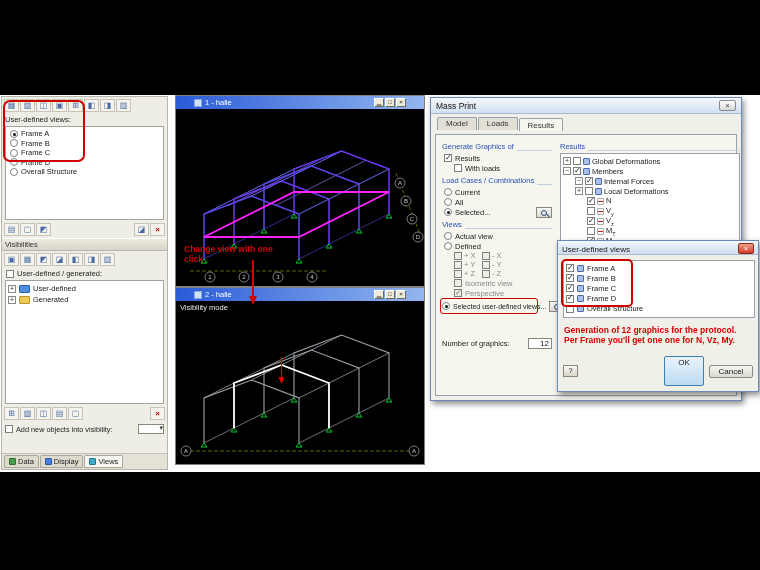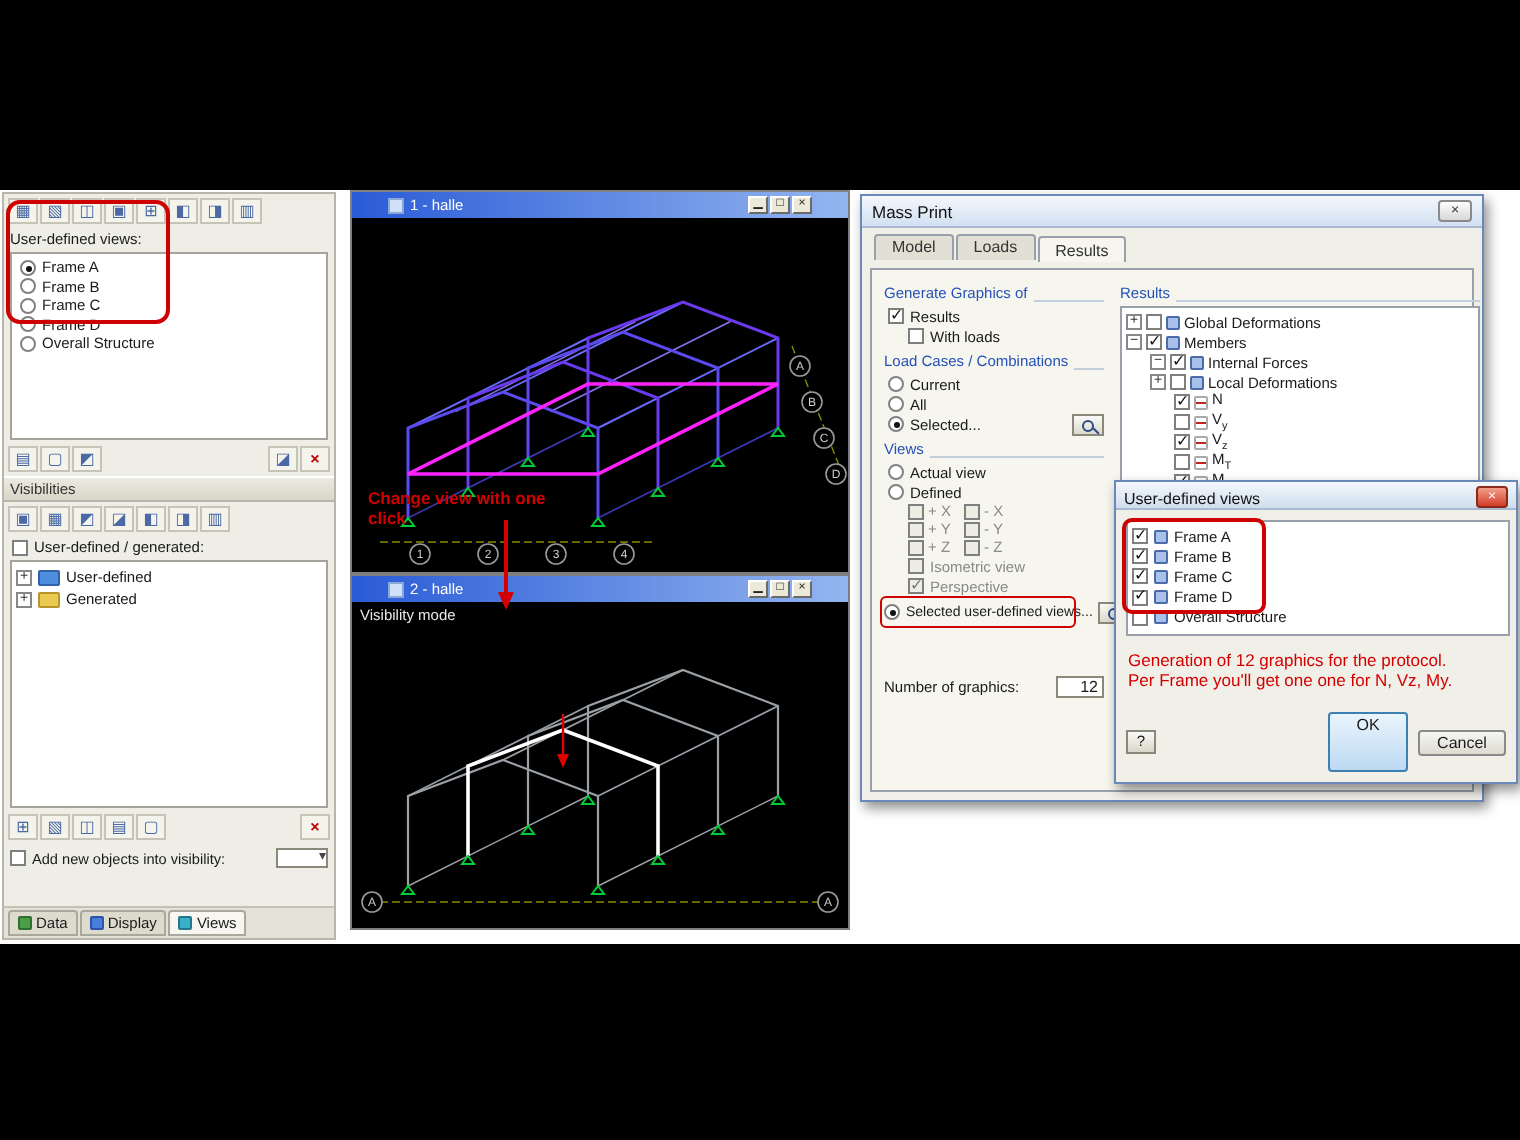--- a/index.html
+++ b/index.html
@@ -104,21 +104,21 @@
 .tic-red{background:#fff;border:1px solid #aaa;position:relative}
 .tic-red::after{content:"";position:absolute;left:0;top:2px;width:5px;height:1px;background:#c22222}
 sub{font-size:5.5px}
 
 .udv{position:absolute;left:557px;top:145px;width:202px;height:152px;background:#f0efe8;border:1px solid #6a88b8;box-shadow:2px 3px 6px rgba(0,0,0,.45);z-index:20;font-size:8px}
 .udvtitle{height:14px;background:linear-gradient(#f4f8fd,#cfdded);border-bottom:1px solid #a8bad2;display:flex;align-items:flex-end;padding:0 4px;font-size:8px;color:#111}
 .udvclose{margin-left:auto;width:16px;height:11px;background:linear-gradient(#f2a08a,#d23c28);border:1px solid #8a2a1a;border-radius:2px;color:#fff;font-size:7px;line-height:9px;text-align:center}
 .udvlist{position:absolute;left:5px;top:19px;width:192px;height:58px;background:#fff;border:1px solid #98a0ac;padding:2px}
 .urow{display:flex;align-items:center;gap:3px;height:10.2px;font-size:7.5px}
 .udv-redbox{position:absolute;left:3px;top:18px;width:72px;height:48px;border:2px solid #cf0000;border-radius:5px;pointer-events:none;z-index:2}
-.udv-note{position:absolute;left:6px;top:84px;width:190px;color:#d40000;font-weight:normal;font-size:8.5px;line-height:1.2}
+.udv-note{position:absolute;left:6px;top:84px;width:190px;color:#d40000;font-weight:bold;font-size:8.5px;line-height:1.2}
 .udv-btns{position:absolute;left:5px;right:5px;bottom:5px;display:flex;align-items:center}
 .helpbtn{width:15px;height:12px;background:linear-gradient(#fafaf6,#d8d6c8);border:1px solid #8a887a;font-size:7.5px;text-align:center;line-height:10px}
 .okbtn{margin-left:auto;width:40px;height:30px;font-size:8px;background:linear-gradient(#eaf4fd,#bcd9f2);border:1px solid #3c7fb1;border-radius:2px;text-align:center;line-height:11px}
 .cbtn{margin-left:5px;width:44px;height:13px;font-size:8px;background:linear-gradient(#f6f6f4,#dddbd0);border:1px solid #8a8a8a;border-radius:2px;text-align:center;line-height:11px}
 </style>
 </head>
 <body>
 
 <div id="root">
  <div class="main">

